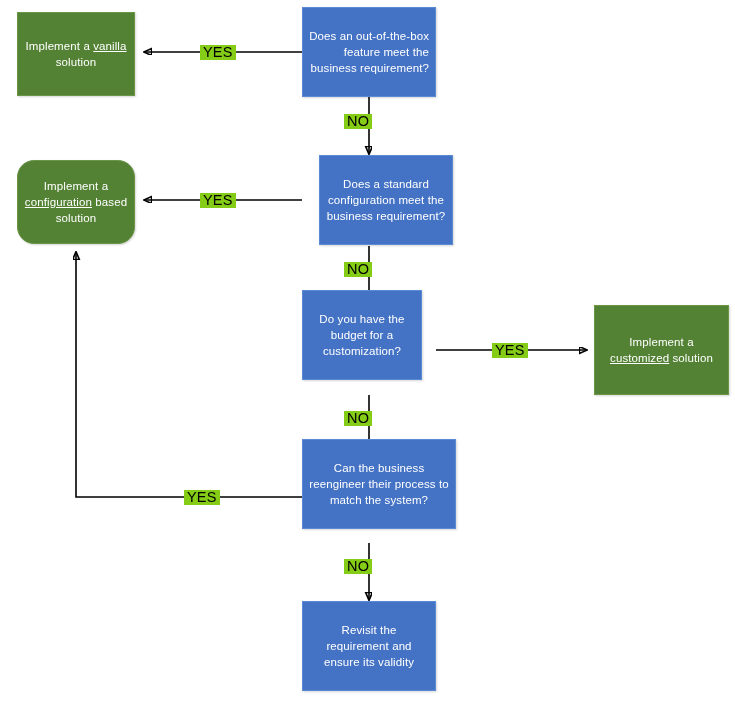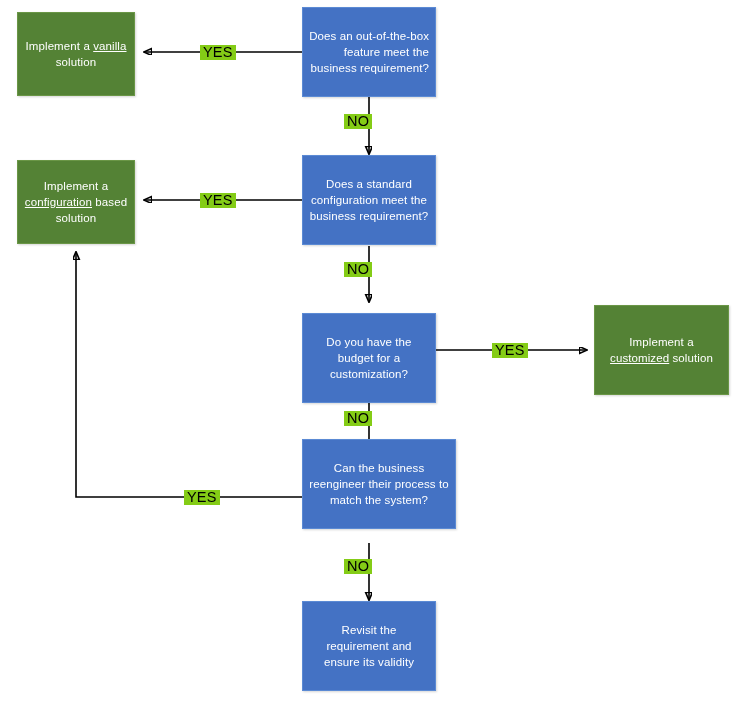--- a/index.html
+++ b/index.html
@@ -103,29 +103,29 @@
   </svg>
 
   <div class="node node-green" style="left:17px; top:12px; width:118px; height:84px;">
     <span class="txt">Implement a <u>vanilla</u> solution</span>
   </div>
 
   <div class="node node-blue" style="left:302px; top:7px; width:134px; height:90px;text-align:right;">
     <span class="txt">Does an out-of-the-box feature meet the business requirement?</span>
   </div>
 
-  <div class="node node-green" style="left:17px; top:160px; width:118px; height:84px;">
+  <div class="node node-green" style="left:17px; top:160px; width:118px; height:84px;border-radius:17px;">
     <span class="txt">Implement a <u>configuration</u> based solution</span>
   </div>
 
-  <div class="node node-blue" style="left:302px; top:155px; width:134px; height:90px;">
+  <div class="node node-blue" style="left:319px; top:155px; width:134px; height:90px;">
     <span class="txt">Does a standard configuration meet the business requirement?</span>
   </div>
 
-  <div class="node node-blue" style="left:302px; top:313px; width:134px; height:90px;">
+  <div class="node node-blue" style="left:302px; top:290px; width:120px; height:90px;">
     <span class="txt">Do you have the budget for a customization?</span>
   </div>
 
   <div class="node node-green" style="left:594px; top:305px; width:135px; height:90px;">
     <span class="txt">Implement a <u>customized</u> solution</span>
   </div>
 
   <div class="node node-blue" style="left:302px; top:439px; width:154px; height:90px;">
     <span class="txt">Can the business reengineer their process to match the system?</span>
   </div>

